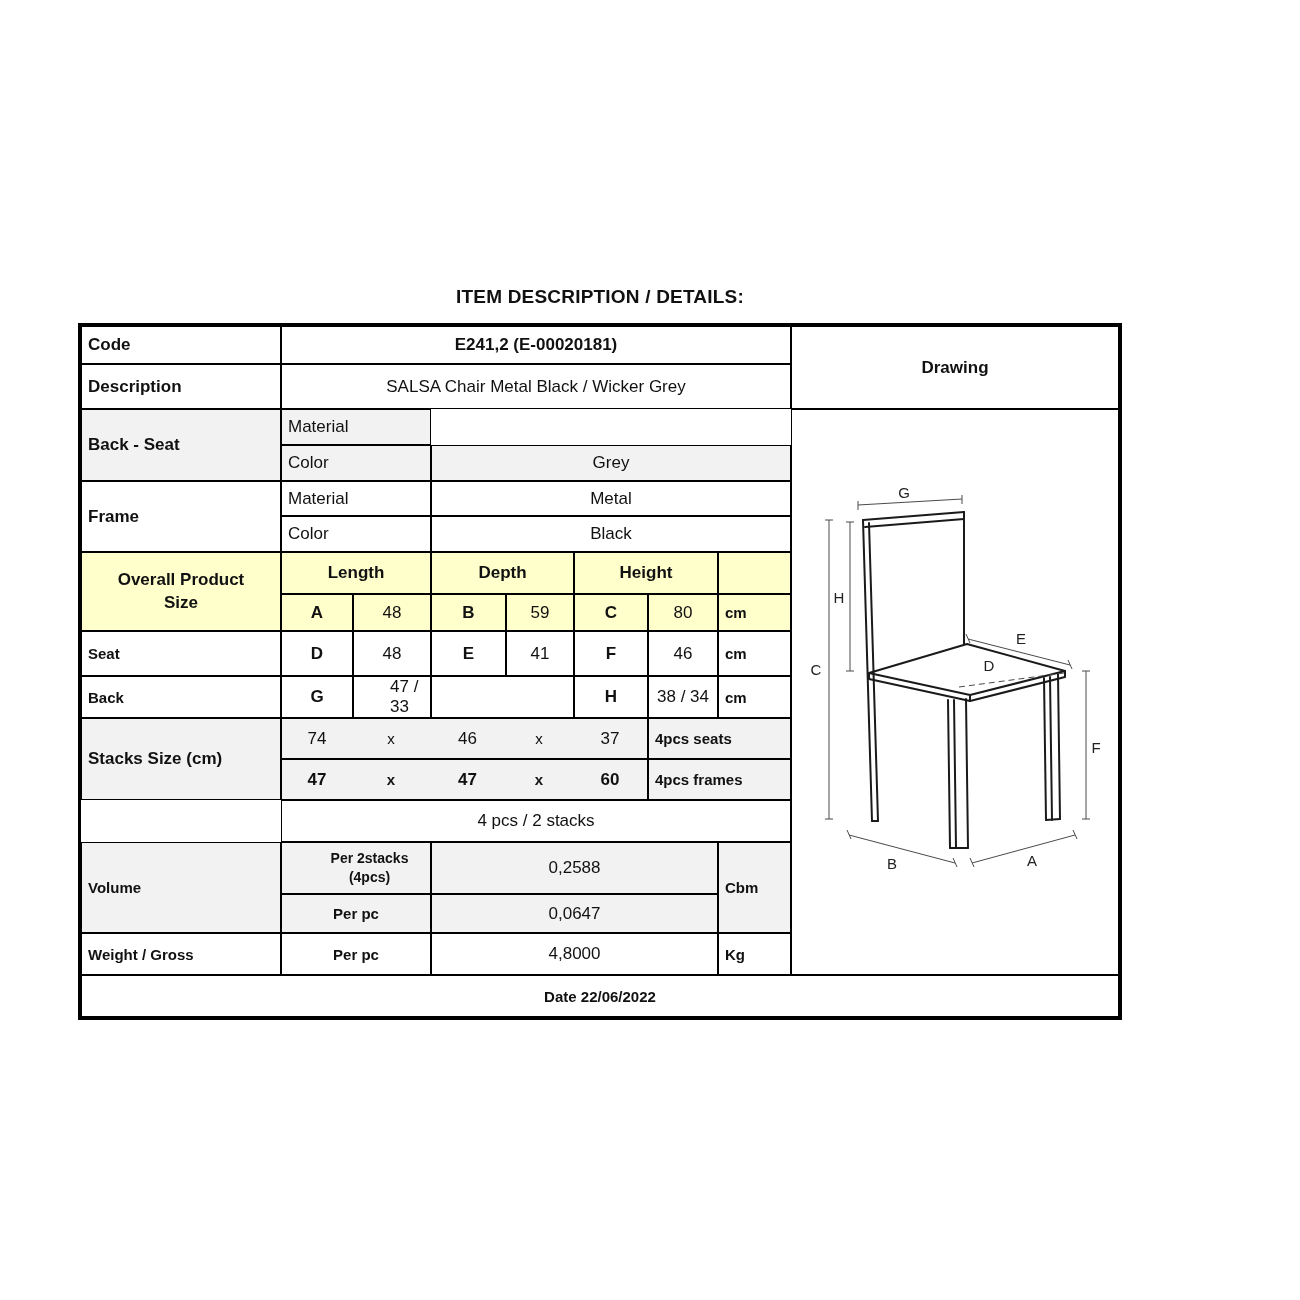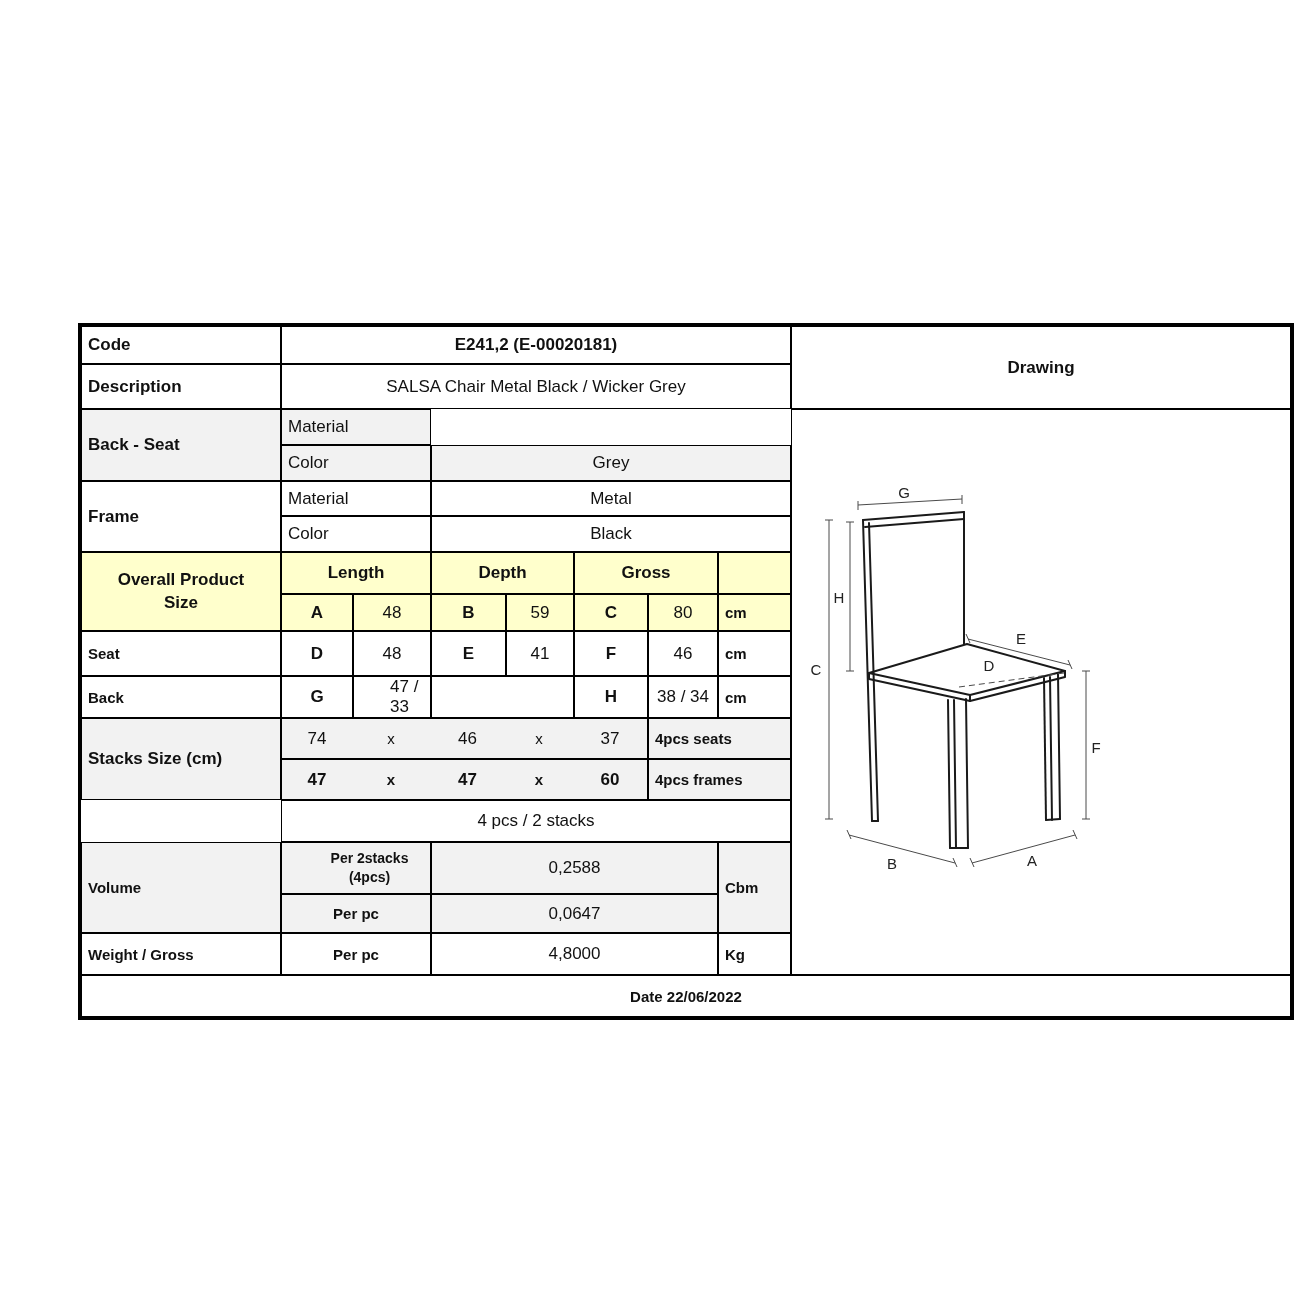--- a/index.html
+++ b/index.html
@@ -5,21 +5,21 @@
   html,body{margin:0;padding:0;background:#ffffff;}
   .sheet{
     position:relative;width:1300px;height:1300px;background:#ffffff;
     font-family:"Liberation Sans", sans-serif;color:#111;
   }
   .title{
     position:absolute;left:78px;top:286px;width:1044px;
     text-align:center;font-size:19px;font-weight:bold;letter-spacing:.2px;
   }
   .spec-table{
-    position:absolute;left:78px;top:323px;width:1216px;height:697px;
+    position:absolute;left:78px;top:323px;width:1044px;height:697px;
     box-sizing:border-box;border:3px solid #000;
     display:grid;
     grid-template-columns:200px 72px 78px 75px 68px 74px 70px 73px 1fr;
     grid-template-rows:38px 45px 36px 36px 35px 36px 42px 37px 45px 42px 41px 41px 42px 52px 39px 42px 1fr;
   }
   .cell{
     box-sizing:border-box;border:1px solid #000;
     display:flex;align-items:center;justify-content:center;
     font-size:17px;overflow:hidden;background:#fff;
   }
@@ -38,20 +38,21 @@
   .dim{
     position:absolute;transform:translate(-50%,-50%);
     font-size:15px;color:#222;background:transparent;line-height:1;
   }
 </style>
 </head>
 <body>
 
 <div class="sheet">
 
+  <div class="title">ITEM DESCRIPTION / DETAILS:</div>
 
   <div class="spec-table">
 
     <div class="cell left b" style="grid-area:1/1/2/2;">Code</div>
     <div class="cell b" style="grid-area:1/2/2/9;">E241,2 (E-00020181)</div>
     <div class="cell b" style="grid-area:1/9/3/10;">Drawing</div>
 
     <div class="cell left b" style="grid-area:2/1/3/2;">Description</div>
     <div class="cell" style="grid-area:2/2/3/9;">SALSA Chair Metal Black / Wicker Grey</div>
 
@@ -65,21 +66,21 @@
     <div class="cell" style="grid-area:5/4/6/9;">Metal</div>
     <div class="cell left" style="grid-area:6/2/7/4;">Color</div>
     <div class="cell" style="grid-area:6/4/7/9;">Black</div>
 
     <div class="cell b yellow col2" style="grid-area:7/1/9/2;">
       <span>Overall Product</span>
       <span>Size</span>
     </div>
     <div class="cell b yellow" style="grid-area:7/2/8/4;">Length</div>
     <div class="cell b yellow" style="grid-area:7/4/8/6;">Depth</div>
-    <div class="cell b yellow" style="grid-area:7/6/8/8;">Gross</div>
+    <div class="cell b yellow" style="grid-area:7/6/8/8;">Height</div>
     <div class="cell yellow" style="grid-area:7/8/8/9;"></div>
     <div class="cell b yellow" style="grid-area:8/2/9/3;">A</div>
     <div class="cell yellow" style="grid-area:8/3/9/4;">48</div>
     <div class="cell b yellow" style="grid-area:8/4/9/5;">B</div>
     <div class="cell yellow" style="grid-area:8/5/9/6;">59</div>
     <div class="cell b yellow" style="grid-area:8/6/9/7;">C</div>
     <div class="cell yellow" style="grid-area:8/7/9/8;">80</div>
     <div class="cell left b sm yellow" style="grid-area:8/8/9/9;">cm</div>
 
     <div class="cell left b sm" style="grid-area:9/1/10/2;">Seat</div>

